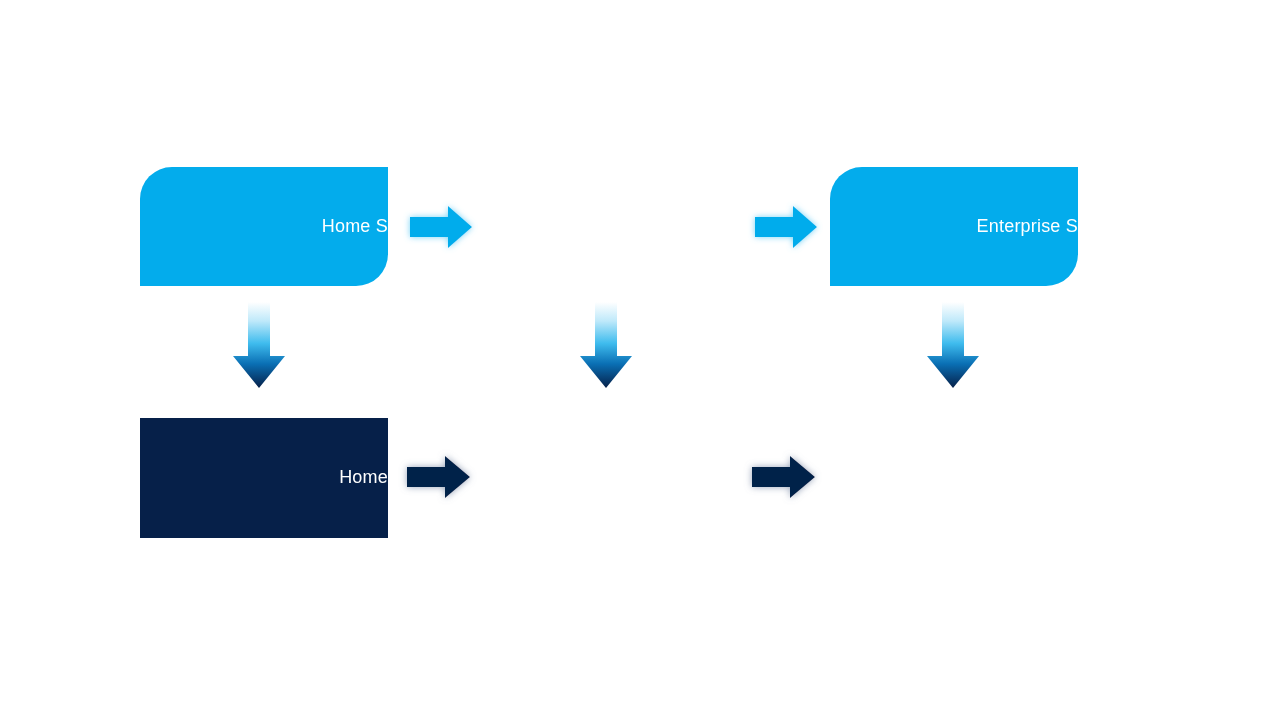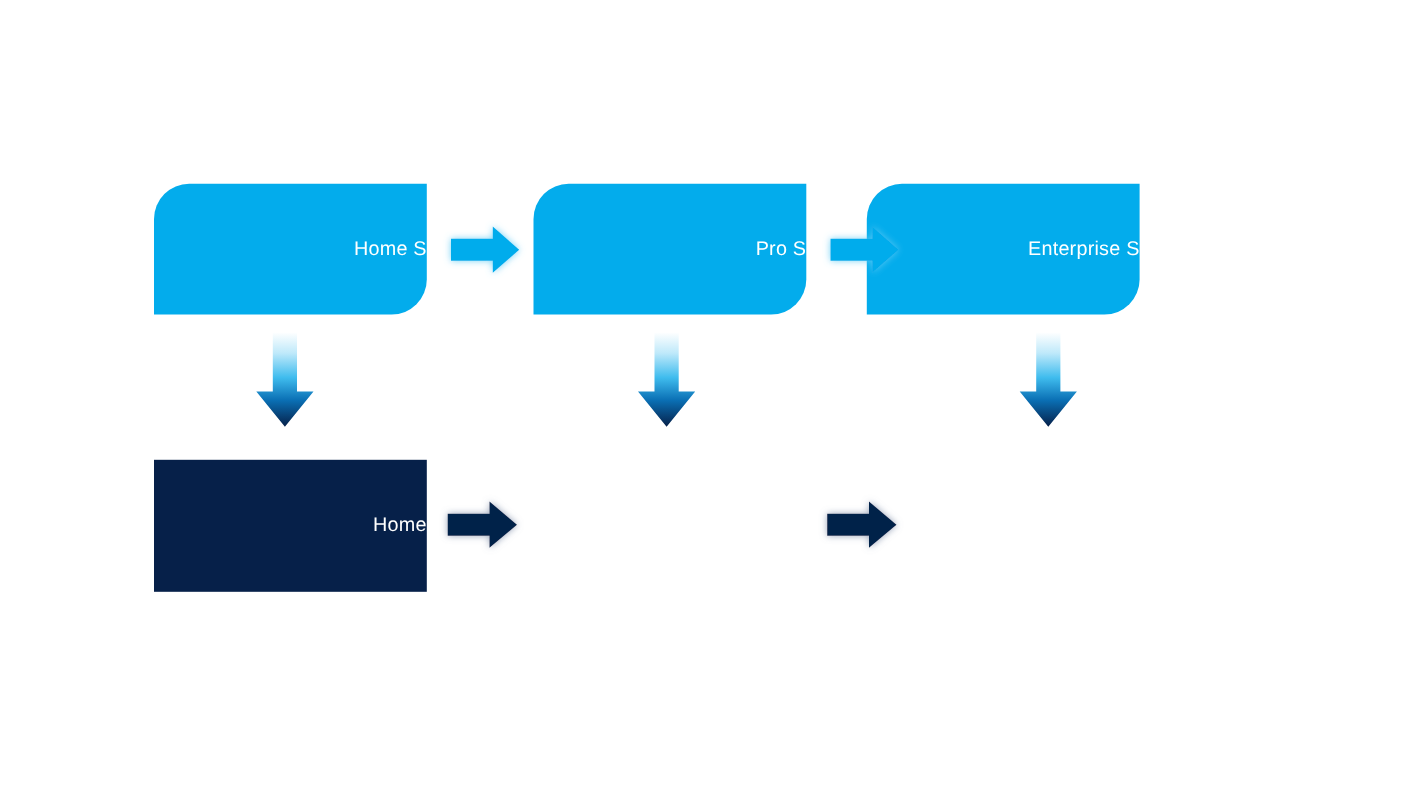--- a/index.html
+++ b/index.html
@@ -50,21 +50,21 @@
   .node-bottom {
     width: 248px;
     height: 120px;
     top: 418px;
     background: #062049;
     border-radius: 0;
   }
 
   .col-1 { left: 140px; }
   .col-2 { left: 485px; }
-  .col-3 { left: 788px; }
+  .col-3 { left: 830px; }
 
   .node-label {
     display: block;
     text-align: center;
     pointer-events: none;
   }
 
   
   .h-arrow {
     position: absolute;
@@ -94,23 +94,20 @@
 </style>
 </head>
 <body>
 
 <div id="canvas">
 
   <div class="node node-top col-1">
     <span class="node-label">Home S</span>
   </div>
 
-  <div class="node node-top col-2">
-    <span class="node-label">Pro S</span>
-  </div>
 
   <div class="node node-top col-3">
     <span class="node-label">Enterprise S</span>
   </div>
 
   <div class="node node-bottom col-1">
     <span class="node-label">Home</span>
   </div>
 
 

